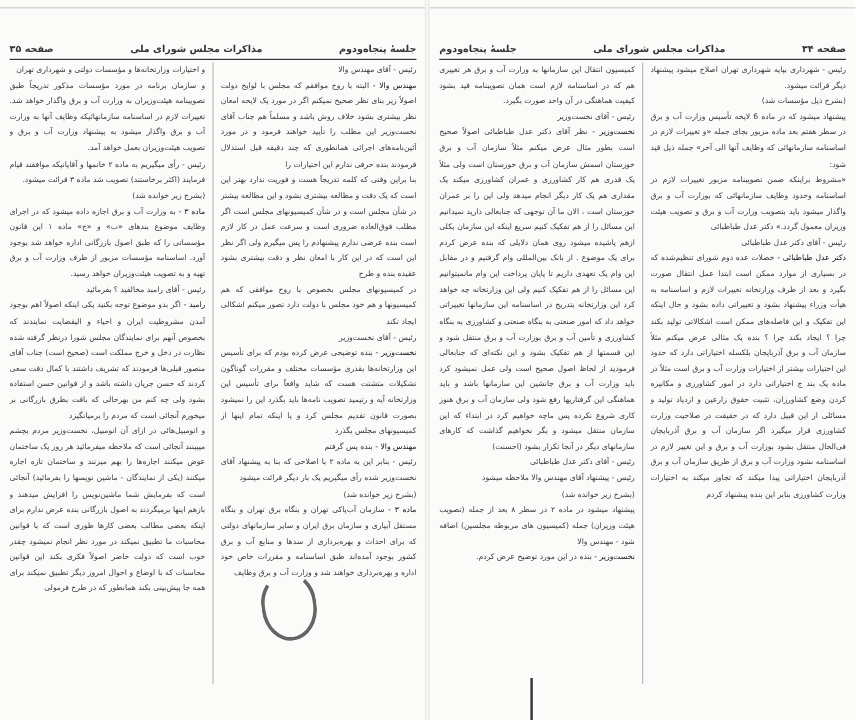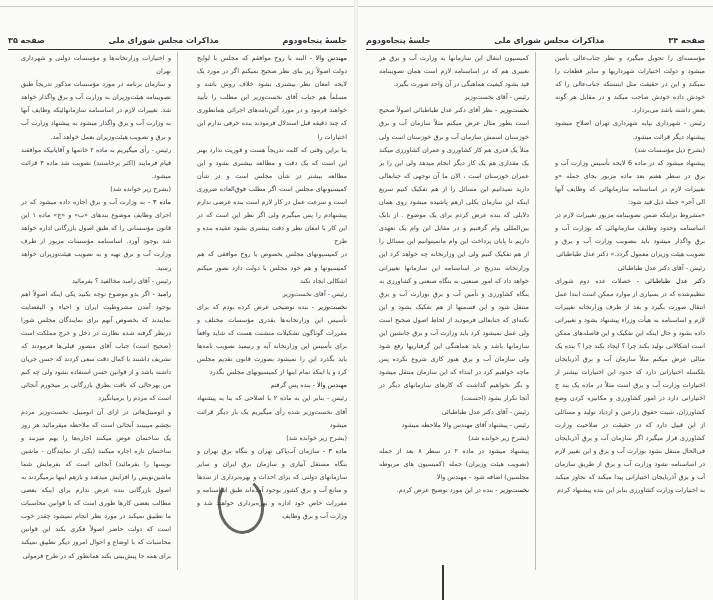--- a/index.html
+++ b/index.html
@@ -7,21 +7,21 @@
   .spread{position:absolute;left:0;top:0;width:713px;height:600px;background:#fbfbfa;}
   .page{position:absolute;top:0;height:600px;}
   .page.left{left:0;width:355px;}
   .page.right{left:358px;width:355px;}
   .gutter{position:absolute;left:354px;top:0;width:4px;height:600px;background:linear-gradient(90deg,#e8e8e6,#f6f6f5,#e8e8e6);}
   .topline{position:absolute;top:6px;left:0;right:0;height:1px;background:#ccc;}
   .header{position:absolute;top:33px;left:8px;right:8px;height:14px;display:flex;justify-content:space-between;align-items:center;direction:rtl;font-size:8px;font-weight:bold;color:#333;border-bottom:1.5px solid #333;padding-bottom:2px;}
   .header span{white-space:nowrap;}
   .cols{position:absolute;top:52px;left:8px;right:8px;bottom:30px;display:flex;direction:rtl;gap:6px;}
   .col{flex:1;direction:rtl;text-align:justify;font-size:6.4px;line-height:13.1px;color:#3a3a3a;overflow:hidden;font-family:"DejaVu Sans",sans-serif;}
-  .col p{margin:0 0 0 13px;}
+  .col p{margin:0 0 0 0;}
   .speaker{font-weight:normal;color:#111;}
   .center{}
   .vdiv{width:1px;background:#bbb;}
   .stamp{position:absolute;left:218px;top:478px;width:40px;height:50px;border:3px solid #333;border-radius:45% 45% 50% 50%;border-top-color:transparent;transform:rotate(-8deg);opacity:.75;}
   .bottom-bar{position:absolute;left:442px;top:565px;width:2px;height:35px;background:#333;}
 </style>
 </head>
 <body>
 
 <div class="spread">
@@ -29,20 +29,21 @@
   <div class="gutter"></div>
 
   <div class="page left">
     <div class="header">
       <span>جلسهٔ پنجاه‌ودوم</span>
       <span>مذاکرات مجلس شورای ملی</span>
       <span>صفحه ۳۵</span>
     </div>
     <div class="cols">
       <div class="col">
+          <p><span>رئیس - آقای مهندس والا</span></p>
           <p><span class="speaker">مهندس والا - </span><span>البته با روح موافقم که مجلس با لوایح دولت اصولاً زیر بنای نظر صحیح نمیکنم اگر در مورد یک لایحه امعان نظر بیشتری بشود خلاف روش باشد و مسلماً هم جناب آقای نخست‌وزیر این مطلب را تأیید خواهند فرمود و در مورد آئین‌نامه‌های اجرائی همانطوری که چند دقیقه قبل استدلال فرمودند بنده حرفی ندارم این اختیارات را</span></p>
           <p><span>بنا براین وقتی که کلمه تدریجاً هست و فوریت ندارد بهتر این است که یک دقت و مطالعه بیشتری بشود و این مطالعه بیشتر در شأن مجلس است و در شأن کمیسیونهای مجلس است اگر مطلب فوق‌العاده ضروری است و سرعت عمل در کار لازم است بنده عرضی ندارم پیشنهادم را پس میگیرم ولی اگر نظر این است که در این کار با امعان نظر و دقت بیشتری بشود عقیده بنده و طرح</span></p>
           <p><span>در کمیسیونهای مجلس بخصوص با روح موافقی که هم کمیسیونها و هم خود مجلس با دولت دارد تصور میکنم اشکالی ایجاد نکند</span></p>
           <p><span>رئیس - آقای نخست‌وزیر</span></p>
           <p><span class="speaker">نخست‌وزیر - </span><span>بنده توضیحی عرض کرده بودم که برای تأسیس این وزارتخانه‌ها بقدری مؤسسات مختلف و مقررات گوناگون تشکیلات متشتت هست که شاید واقعاً برای تأسیس این وزارتخانه آیه و رتیمید تصویب نامه‌ها باید بگذرد این را نمیشود بصورت قانون تقدیم مجلس کرد و یا اینکه تمام اینها از کمیسیونهای مجلس بگذرد</span></p>
           <p><span class="speaker">مهندس والا - </span><span>بنده پس گرفتم</span></p>
           <p><span>رئیس - بنابر این به ماده ۲ با اصلاحی که بنا به پیشنهاد آقای نخست‌وزیر شده رأی میگیریم یک بار دیگر قرائت میشود</span></p>
           <p class="center"><span>(بشرح زیر خوانده شد)</span></p>
           <p><span class="speaker">ماده ۳ - </span><span>سازمان آب‌پاکی تهران و بنگاه برق تهران و بنگاه مستقل آبیاری و سازمان برق ایران و سایر سازمانهای دولتی که برای احداث و بهره‌برداری از سدها و منابع آب و برق کشور بوجود آمده‌اند طبق اساسنامه و مقررات خاص خود اداره و بهره‌برداری خواهند شد و وزارت آب و برق وظایف</span></p>
         </div>
@@ -61,21 +62,20 @@
   </div>
 
   <div class="page right">
     <div class="header">
       <span>صفحه ۳۴</span>
       <span>مذاکرات مجلس شورای ملی</span>
       <span>جلسهٔ پنجاه‌ودوم</span>
     </div>
     <div class="cols">
       <div class="col">
-          <p><span>مؤسسه‌ای را تحویل میگیرد و نظر جناب‌عالی تأمین میشود و دولت اختیارات شهرداریها و سایر قطعات را نمیکند و این در حقیقت مثل اینستکه جناب‌عالی را که خودش داده خودش صاحب میکند و در مقابل هر گونه بعض داشته باشد می‌برد‌ارد.</span></p>
           <p><span>رئیس - شهرداری بپایه شهرداری تهران اصلاح میشود پیشنهاد دیگر قرائت میشود.</span></p>
           <p class="center"><span>(بشرح ذیل مؤسسات شد)</span></p>
           <p><span>پیشنهاد میشود که در ماده 6 لایحه تأسیس وزارت آب و برق در سطر هفتم بعد ماده مزبور بجای جمله «و تغییرات لازم در اساسنامه سازمانهائی که وظایف آنها الی آخر» جمله ذیل قید شود:</span></p>
           <p><span>«مشروط براینکه ضمن تصویبنامه مزبور تغییرات لازم در اساسنامه وحدود وظایف سازمانهائی که بوزارت آب و برق واگذار میشود باید بتصویب وزارت آب و برق و تصویب هیئت وزیران معمول گردد.» دکتر عدل طباطبائی</span></p>
           <p><span>رئیس - آقای دکتر عدل طباطبائی</span></p>
           <p><span class="speaker">دکتر عدل طباطبائی - </span><span>خصلات عده دوم شورای تنظیم‌شده که در بسیاری از موارد ممکن است ابتدا عمل انتقال صورت بگیرد و بعد از طرف وزارتخانه تغییرات لازم و اساسنامه به هیأت وزراء پیشنهاد بشود و تغییراتی داده بشود و حال اینکه این تفکیک و این فاصله‌های ممکن است اشکالاتی تولید بکند چرا ؟ ایجاد بکند چرا ؟ بنده یک مثالی عرض میکنم مثلاً سازمان آب و برق آذربایجان بلکسله اختیاراتی دارد که حدود این اختیارات بیشتر از اختیارات وزارت آب و برق است مثلاً در ماده یک بند ج اختیاراتی دارد در امور کشاورزی و مکانیزه کردن وضع کشاورزان، تثبیت حقوق زارعین و ازدیاد تولید و مسائلی از این قبیل دارد که در حقیقت در صلاحیت وزارت کشاورزی قرار میگیرد اگر سازمان آب و برق آذربایجان فی‌الحال منتقل بشود بوزارت آب و برق و این تغییر لازم در اساسنامه نشود وزارت آب و برق از طریق سازمان آب و برق آذربایجان اختیاراتی پیدا میکند که تجاوز میکند به اختیارات وزارت کشاورزی بنابر این بنده پیشنهاد کردم</span></p>
         </div>
       <div class="vdiv"></div>
       <div class="col">
           <p><span>کمیسیون انتقال این سازمانها به وزارت آب و برق هر تغییری هم که در اساسنامه لازم است همان تصویبنامه قید بشود کیفیت هماهنگی در آن واحد صورت بگیرد.</span></p>

